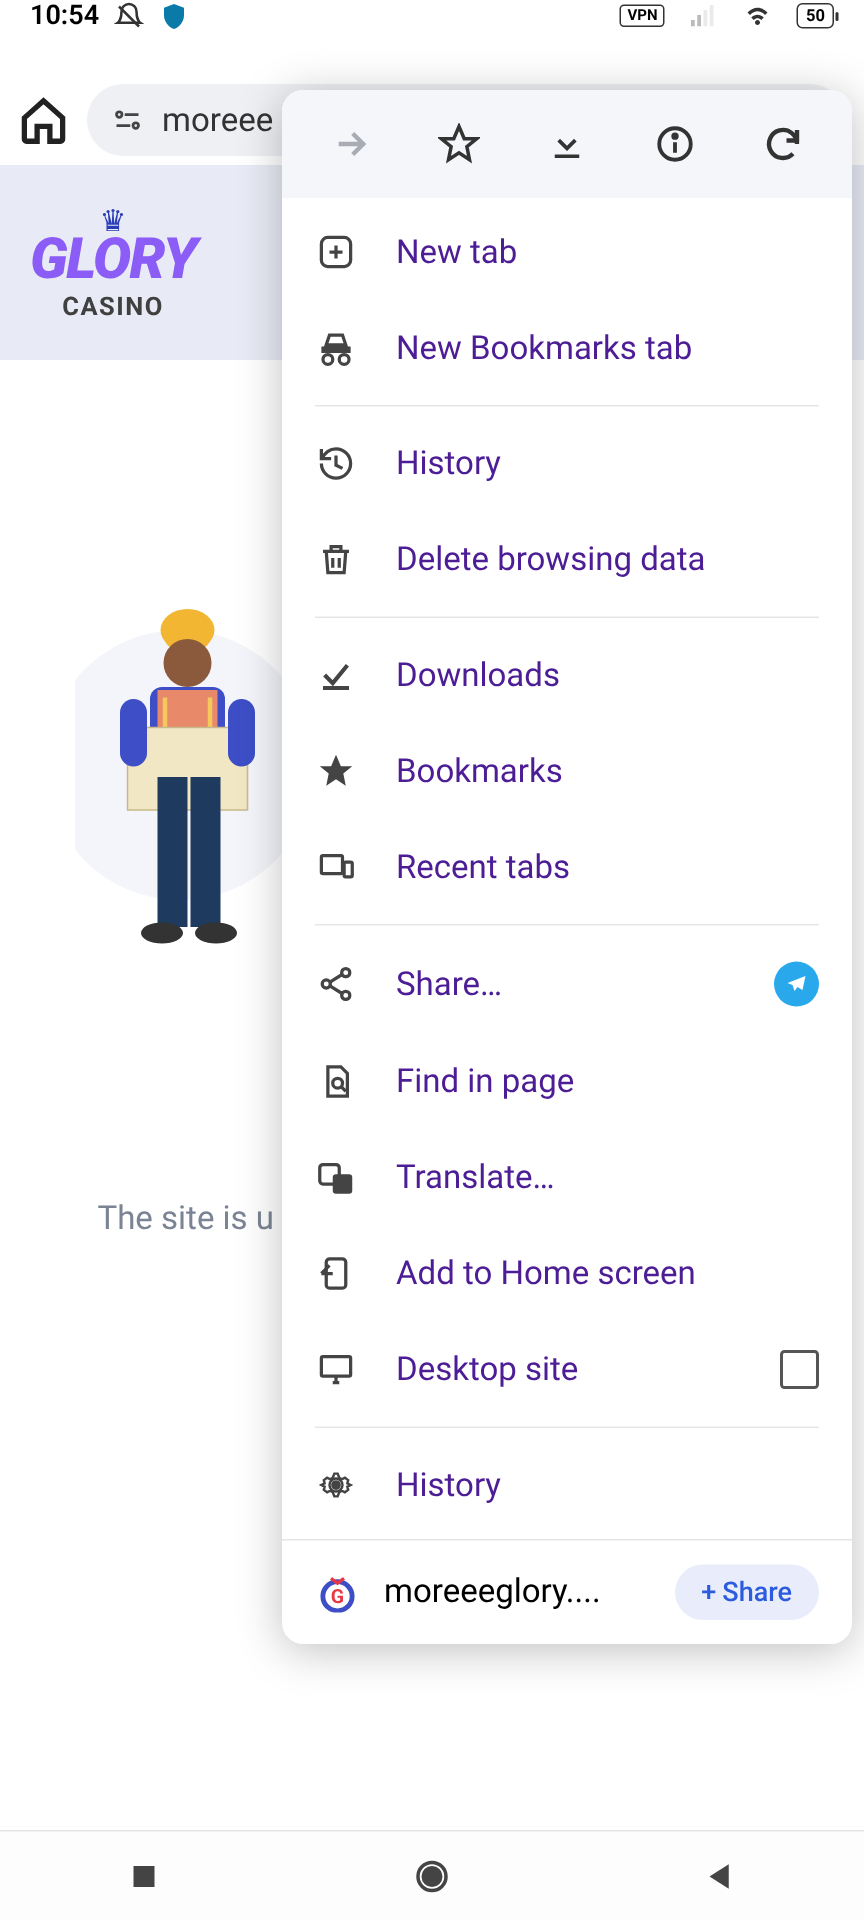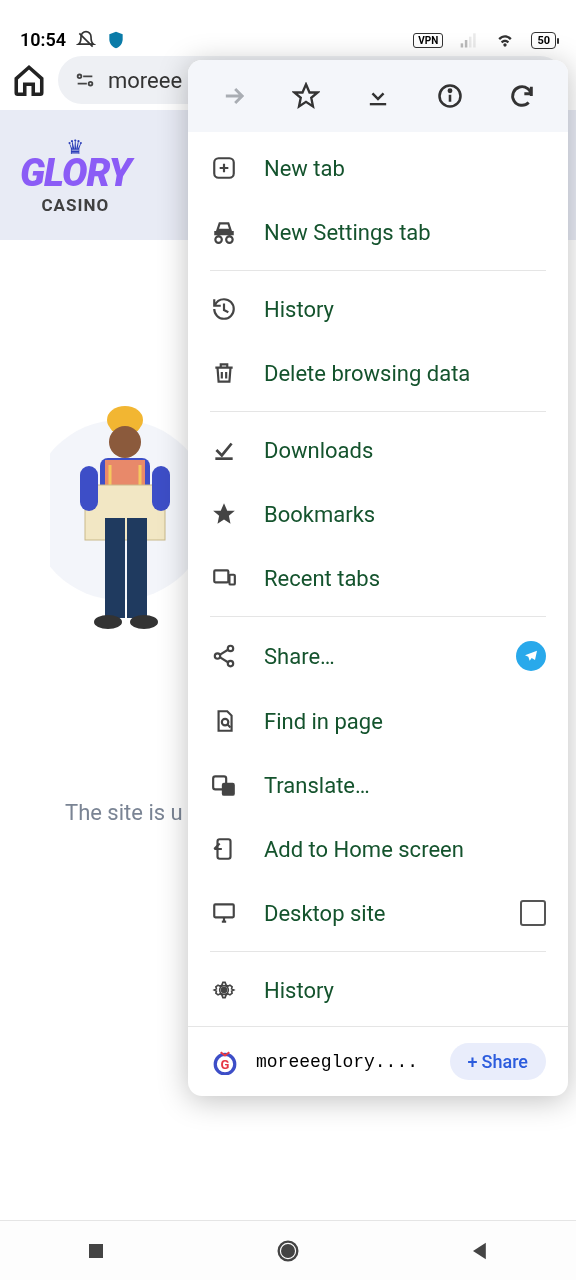--- a/index.html
+++ b/index.html
@@ -8,21 +8,21 @@
     height: 1280px;
     font-family: -apple-system, BlinkMacSystemFont, 'Segoe UI', Roboto, sans-serif;
     background: #fff;
     position: relative;
     overflow: hidden;
   }
   .status-bar {
     height: 50px;
     display: flex;
     justify-content: space-between;
-    align-items: flex-end;
+    align-items: flex-start;
     padding: 0 20px;
     font-size: 18px;
     font-weight: 600;
   }
   .status-left { display: flex; align-items: center; gap: 10px; }
   .status-right { display: flex; align-items: center; gap: 16px; }
   .status-icon { width: 20px; height: 20px; display: flex; align-items: center; justify-content: center; }
   .vpn-badge { border: 1.5px solid #333; border-radius: 3px; padding: 1px 4px; font-size: 10px; font-weight: bold; }
   .battery-badge { border: 1.5px solid #333; border-radius: 4px; padding: 1px 5px; font-size: 11px; font-weight: bold; position: relative; }
   .battery-badge::after { content:''; position:absolute; right:-4px; top:5px; width:2px; height:6px; background:#333; border-radius:1px;}
@@ -93,39 +93,39 @@
   .menu-icon-btn svg { width: 28px; height: 28px; }
   .menu-icon-btn.dim { color: #a9adb3; }
   
   .menu-list { padding: 4px 0; }
   .menu-item {
     display: flex;
     align-items: center;
     padding: 18px 22px;
     gap: 26px;
     font-size: 22px;
-    color: #14532d;
+    color: #4c1d95;
     position: relative;
   }
   .menu-item .icon { width: 28px; height: 28px; display: flex; align-items: center; justify-content: center; color: #444; flex-shrink: 0; }
   .menu-item .icon svg { width: 26px; height: 26px; }
   .menu-item .label { flex: 1; }
   .menu-divider { height: 1px; background: #e5e5e5; margin: 6px 22px; }
   .checkbox { width: 26px; height: 26px; border: 2.5px solid #555; border-radius: 3px; }
   .telegram-badge { width: 30px; height: 30px; background: #29a9eb; border-radius: 50%; display:flex; align-items:center; justify-content:center; }
   
   .follow-row {
     display: flex;
     align-items: center;
     padding: 16px 22px;
     gap: 16px;
     border-top: 1px solid #e5e5e5;
   }
   .site-icon-circle { width: 30px; height: 30px; display:flex; align-items:center; justify-content:center; font-size:20px;}
-  .follow-site { font-size: 18px; flex: 1; overflow: hidden; text-overflow: ellipsis; white-space: nowrap; font-family: Liberation Mono, monospace; }
+  .follow-site { font-size: 22px; flex: 1; overflow: hidden; text-overflow: ellipsis; white-space: nowrap; }
   .follow-btn {
     background: #e9edfb;
     color: #2c5cdd;
     border-radius: 20px;
     padding: 8px 18px;
     font-size: 18px;
     font-weight: 500;
     display: flex;
     align-items: center;
     gap: 4px;
@@ -273,21 +273,21 @@
           </svg>
         </span>
       <span class="label">New tab</span>
     </div>
     <div class="menu-item">
       <span class="icon">
           <svg viewBox="0 0 24 24" fill="currentColor">
             <path d="M6 10l2-6h8l2 6H6zm-2 2h16v2H4zm3 4a3 3 0 100 6 3 3 0 000-6zm10 0a3 3 0 100 6 3 3 0 000-6z" fill="none" stroke="currentColor" stroke-width="2"></path>
           </svg>
         </span>
-      <span class="label">New Settings tab</span>
+      <span class="label">New Bookmarks tab</span>
     </div>
     <div class="menu-divider"></div>
     <div class="menu-item">
       <span class="icon">
           <svg viewBox="0 0 24 24" fill="none" stroke="currentColor" stroke-width="2">
             <path d="M3 12a9 9 0 109-9 9 9 0 00-8.5 6M3 3v6h6"></path>
             <path d="M12 7v6l4 2"></path>
           </svg>
         </span>
       <span class="label">History</span>

